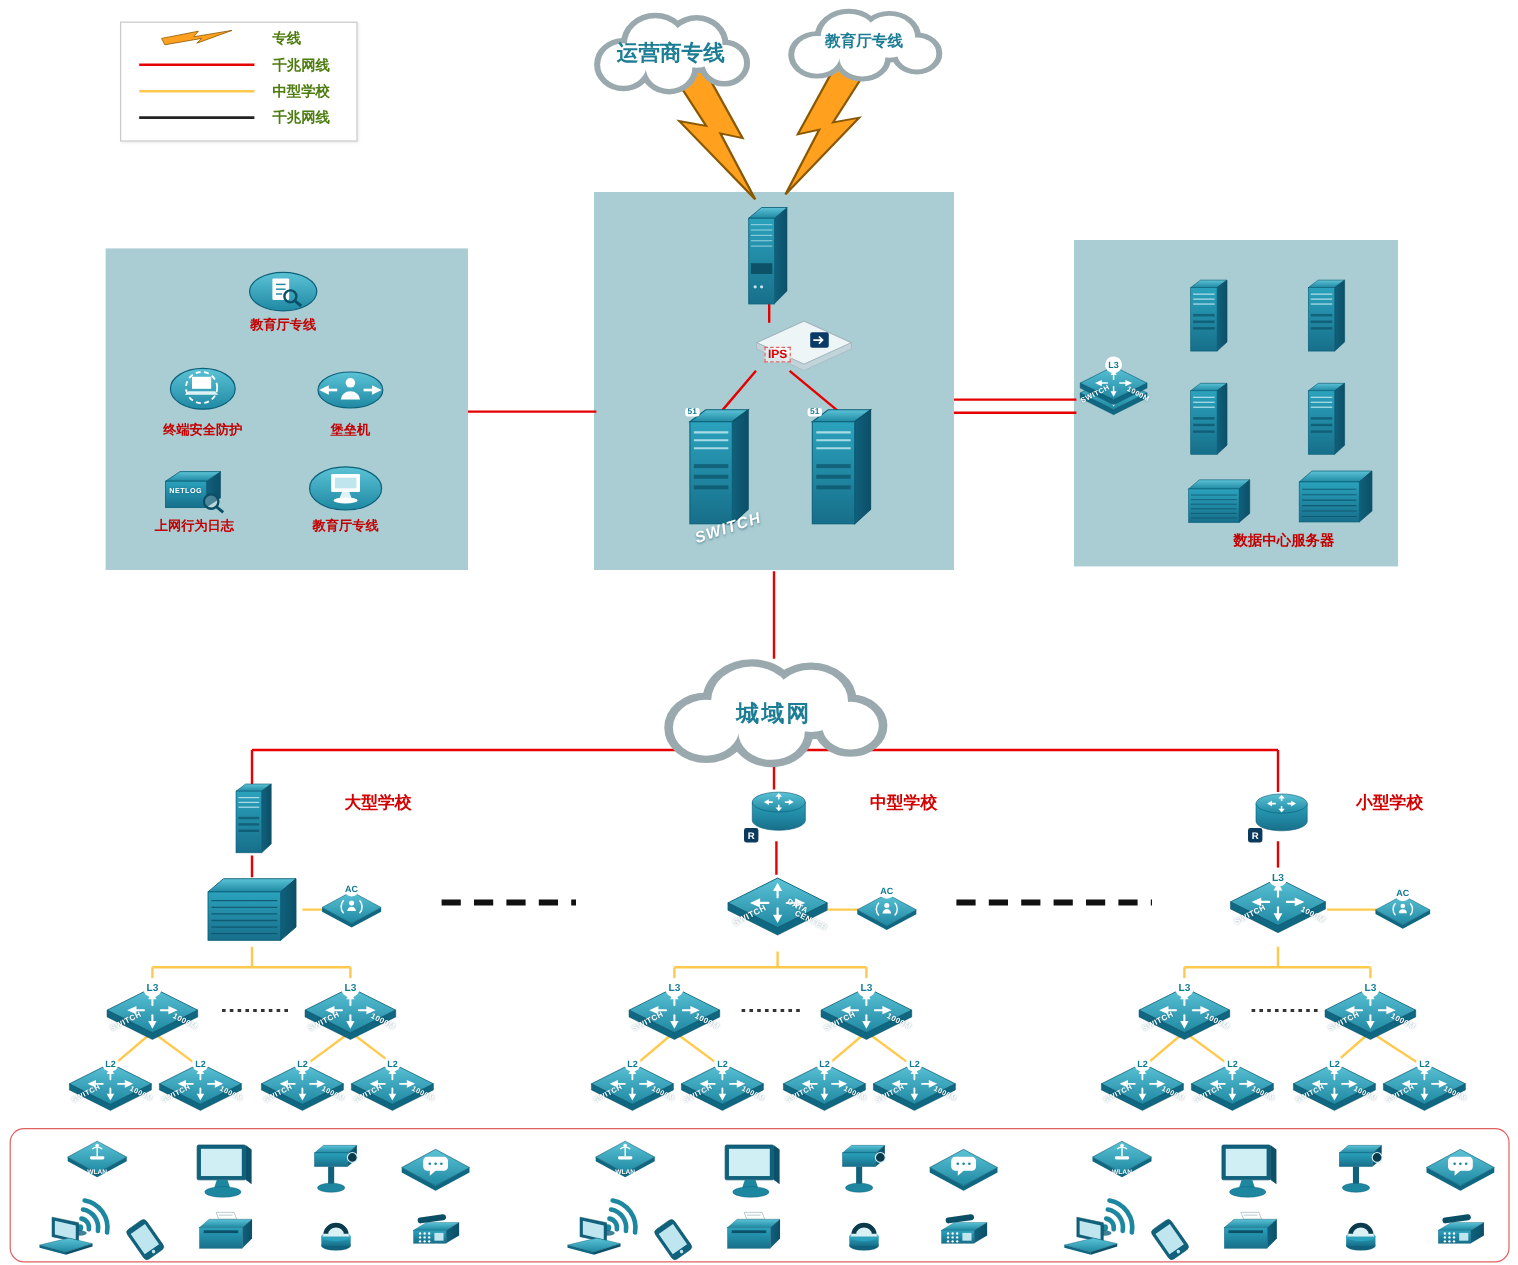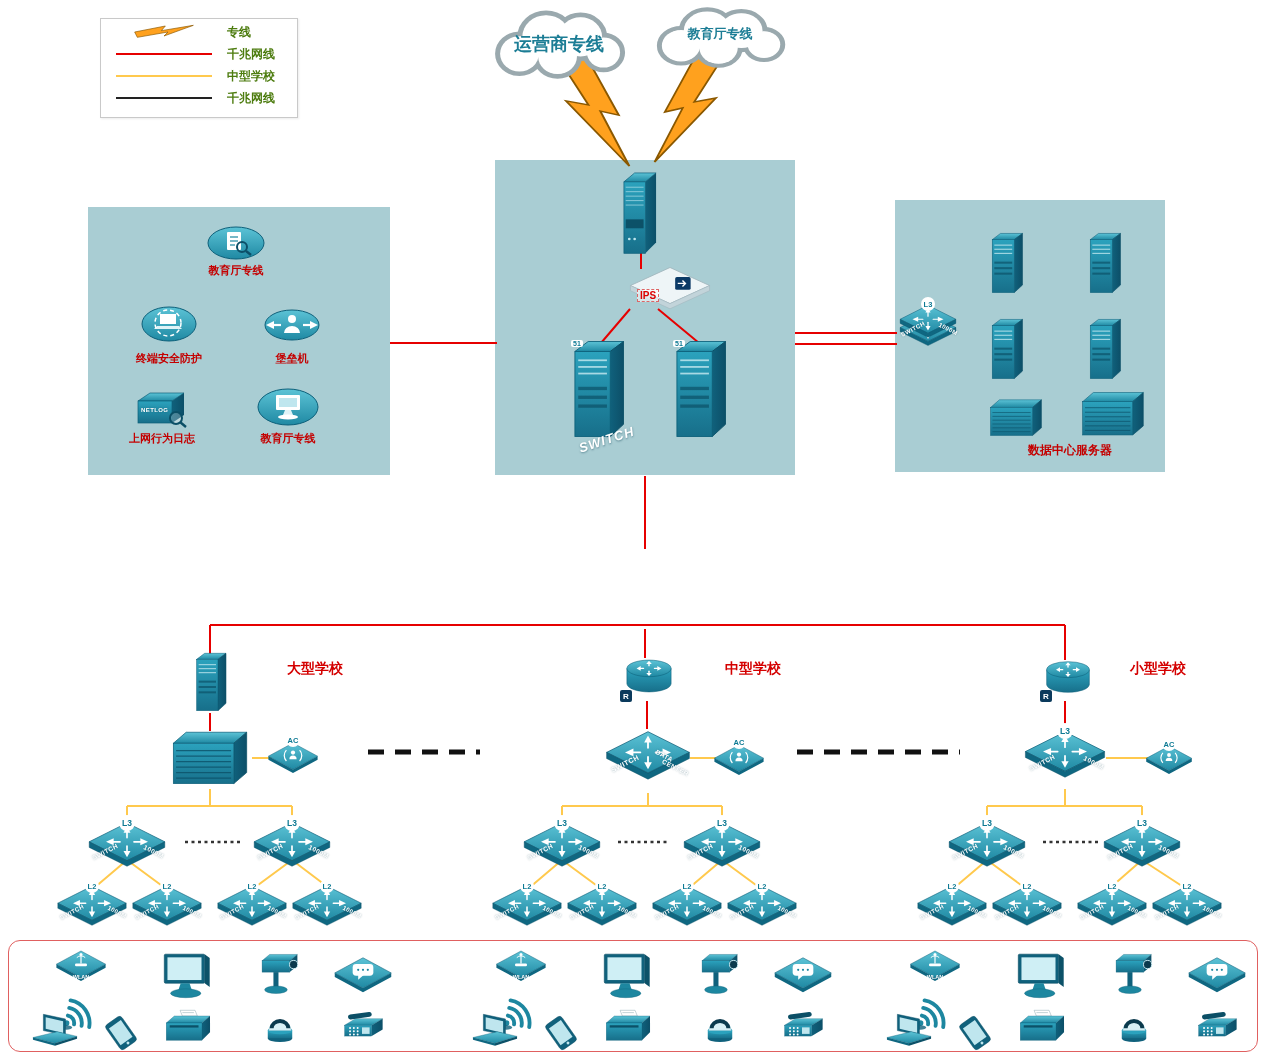--- a/index.html
+++ b/index.html
@@ -485,20 +485,26 @@
         <use href="#sym-rack"></use>
       </svg>
     </div>
 <div class="dev" style="left:1075px;top:388px;width:76px;height:50px;">
       <svg viewBox="0 0 96 66">
         <use href="#sym-rack"></use>
       </svg>
     </div>
 <span class="lbl redlabel" style="left:1005px;top:444px;width:130px;">数据中心服务器</span>
 
+<div class="cloud" style="left:532px;top:546px;width:226px;height:95px;">
+  <svg viewBox="0 0 220 110" preserveAspectRatio="none">
+        <use href="#sym-cloud"></use>
+      </svg>
+  <span class="cloudlabel" style="top:36px;font-size:19px;letter-spacing:2px;">城域网</span>
+</div>
 
 <span class="lbl schoolname" style="left:287px;top:660px;">大型学校</span>
 <span class="lbl schoolname" style="left:725px;top:660px;">中型学校</span>
 <span class="lbl schoolname" style="left:1130px;top:660px;">小型学校</span>
 
 <div class="dev" style="left:187px;top:650px;width:46px;height:64px;">
   <svg viewBox="0 0 64 96">
         <use href="#sym-server"></use>
       </svg>
 </div>

